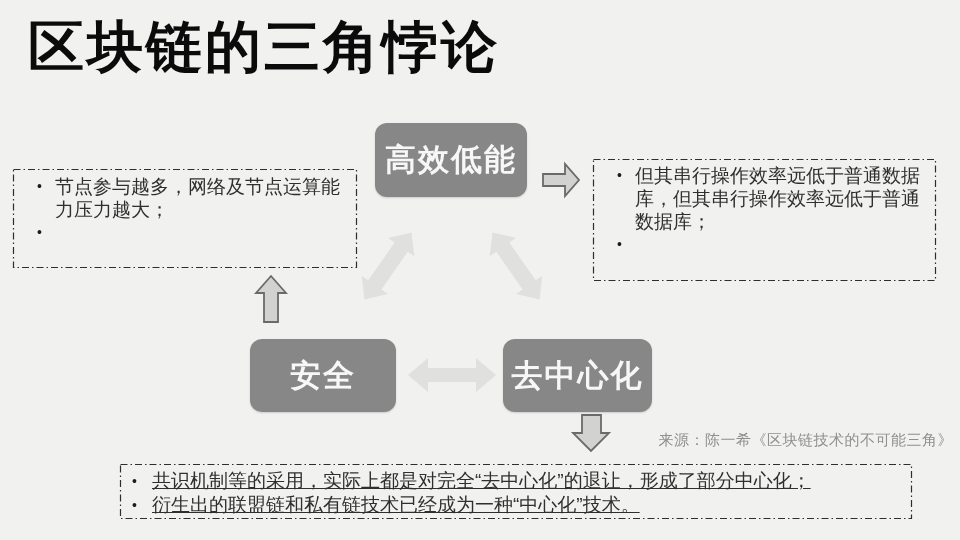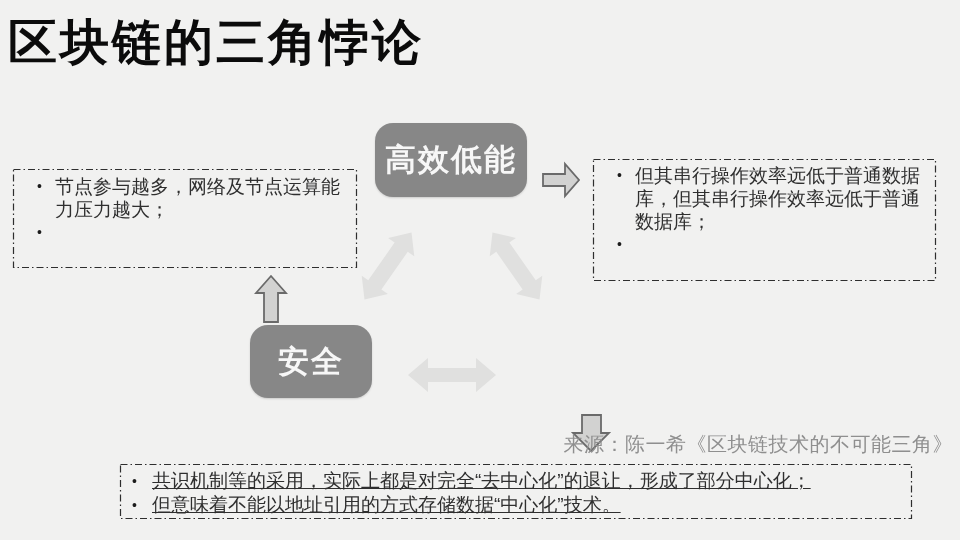--- a/index.html
+++ b/index.html
@@ -7,54 +7,54 @@
   .slide{
     position:relative;width:960px;height:540px;overflow:hidden;
     background:#f1f1f0;
   }
   .layer{position:absolute;left:0;top:0;width:960px;height:540px;}
   .dashed{fill:none;stroke:#2e2e2e;stroke-width:1.2;stroke-dasharray:7 3 1.5 3;}
   .block{fill:#d2d2d1;stroke:#6a6a6a;stroke-width:1.8;stroke-linejoin:miter;}
   .duo{fill:#e0e0df;}
 
   .title{
-    position:absolute;left:8px;top:10px;margin:0;
-    font-size:49px;font-weight:900;letter-spacing:3px;color:#0b0b0b;
+    position:absolute;left:28px;top:10px;margin:0;
+    font-size:56px;font-weight:900;letter-spacing:3px;color:#0b0b0b;
     white-space:nowrap;
   }
 
   .node{
     position:absolute;display:flex;align-items:center;justify-content:center;
-    background:#878787;border-radius:18px;
+    background:#878787;border-radius:12px;
     color:#f7f7f7;font-weight:700;font-size:31px;letter-spacing:2px;
     box-shadow:0 1px 2px rgba(0,0,0,0.15);
   }
   .node-efficiency{left:375px;top:123px;width:152px;height:74px;}
-  .node-security{left:250px;top:325px;width:122px;height:73px;}
+  .node-security{left:250px;top:339px;width:146px;height:73px;}
   .node-decentralization{left:503px;top:339px;width:149px;height:73px;}
 
   .note{position:absolute;color:#2f2f2f;}
   .note .row{display:flex;align-items:flex-start;}
   .note .bullet{flex:0 0 auto;font-size:14px;line-height:23px;color:#1c1c1c;}
   .note .btext{font-size:19px;line-height:23px;}
 
   .note-left{left:13px;top:175px;width:344px;}
   .note-right{left:593px;top:164px;width:342px;}
   .note-left .row,.note-right .row{padding-left:24px;}
   .note-left .bullet,.note-right .bullet{width:18px;}
   .note-left .btext,.note-right .btext{width:292px;}
 
   .note-bottom{left:120px;top:469px;width:792px;}
   .note-bottom .row{padding-left:12px;}
   .note-bottom .bullet{width:20px;line-height:24px;}
   .note-bottom .btext{width:748px;line-height:24px;white-space:nowrap;overflow:hidden;text-decoration:underline;}
 
   .source{
     position:absolute;right:7px;top:431px;
-    font-size:20px;color:#8f8f8f;letter-spacing:0.5px;white-space:nowrap;
+    font-size:15px;color:#8f8f8f;letter-spacing:0.5px;white-space:nowrap;
   }
 </style>
 </head>
 <body>
 
 <div class="slide">
 
   <h1 class="title">区块链的三角悖论</h1>
 
   <svg class="layer" viewBox="0 0 960 540">
@@ -74,20 +74,23 @@
       <polygon class="duo" points="-41,0 -23,-16 -23,-8 23,-8 23,-16 41,0 23,16 23,8 -23,8 -23,16"></polygon>
     </g>
   </svg>
 
   <div class="node node-efficiency">
     <span>高效低能</span>
   </div>
   <div class="node node-security">
     <span>安全</span>
   </div>
+  <div class="node node-decentralization">
+    <span>去中心化</span>
+  </div>
 
   <div class="note note-left">
     <div class="row">
       <span class="bullet">•</span>
       <span class="btext">节点参与越多，网络及节点运算能力压力越大；</span>
     </div>
     <div class="row">
       <span class="bullet">•</span>
     </div>
   </div>
@@ -102,19 +105,19 @@
     </div>
   </div>
 
   <div class="note note-bottom">
     <div class="row">
       <span class="bullet">•</span>
       <span class="btext">共识机制等的采用，实际上都是对完全“去中心化”的退让，形成了部分中心化；</span>
     </div>
     <div class="row">
       <span class="bullet">•</span>
-      <span class="btext">但意味着不能以地址引用的方式存储数据“中心化”技术。</span>
+      <span class="btext">衍生出的联盟链和私有链技术已经成为一种“中心化”技术。</span>
     </div>
   </div>
 
   <div class="source">来源：陈一希《区块链技术的不可能三角》</div>
 
 </div>
 
 </body></html>

